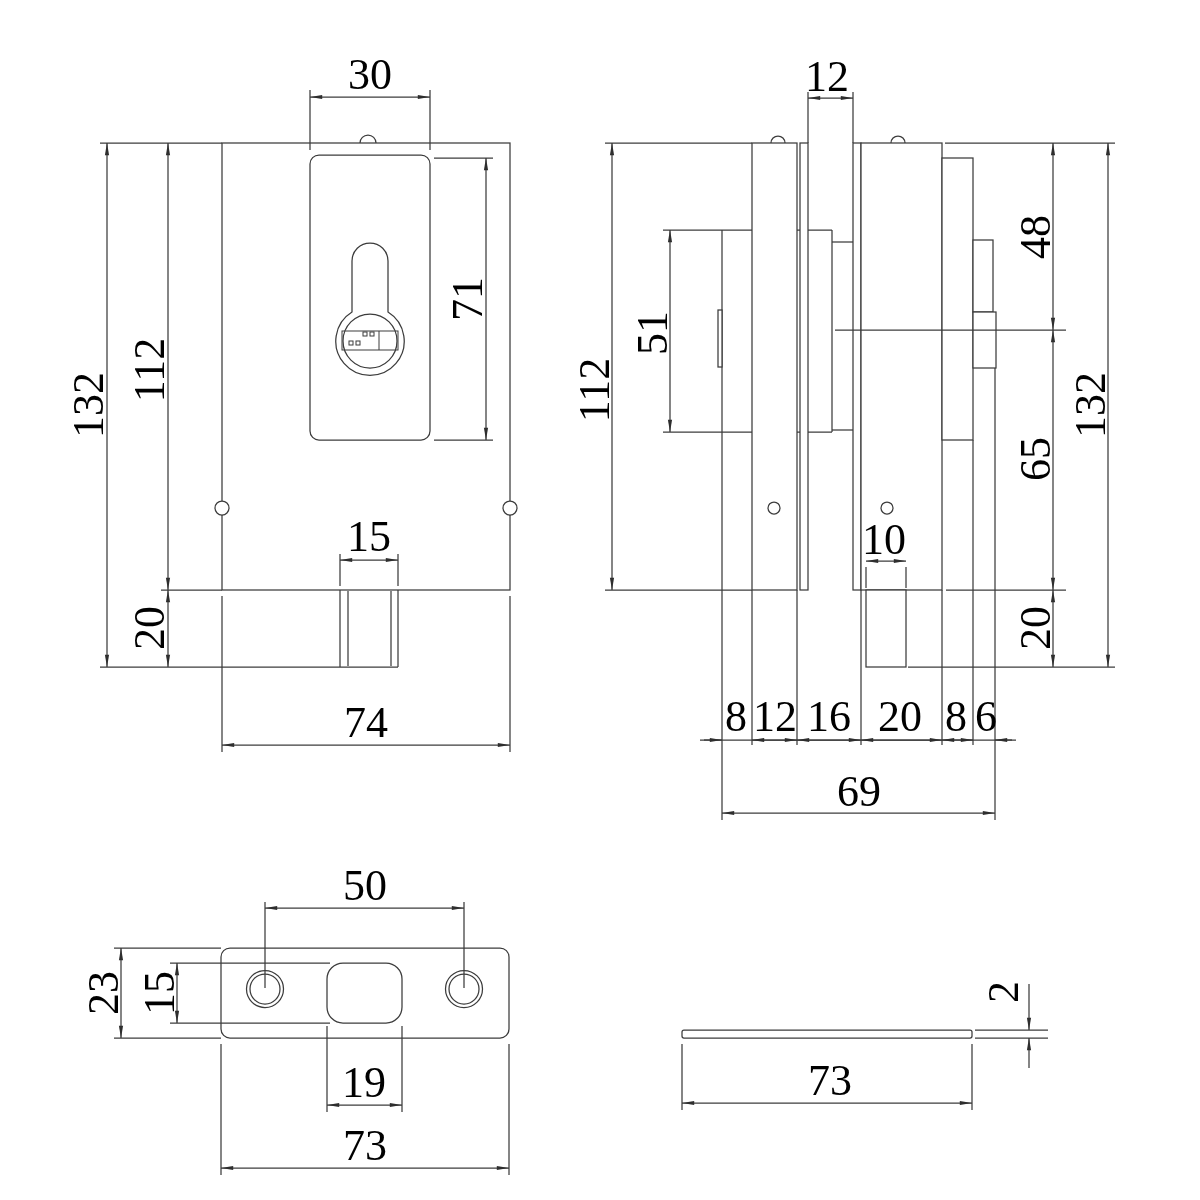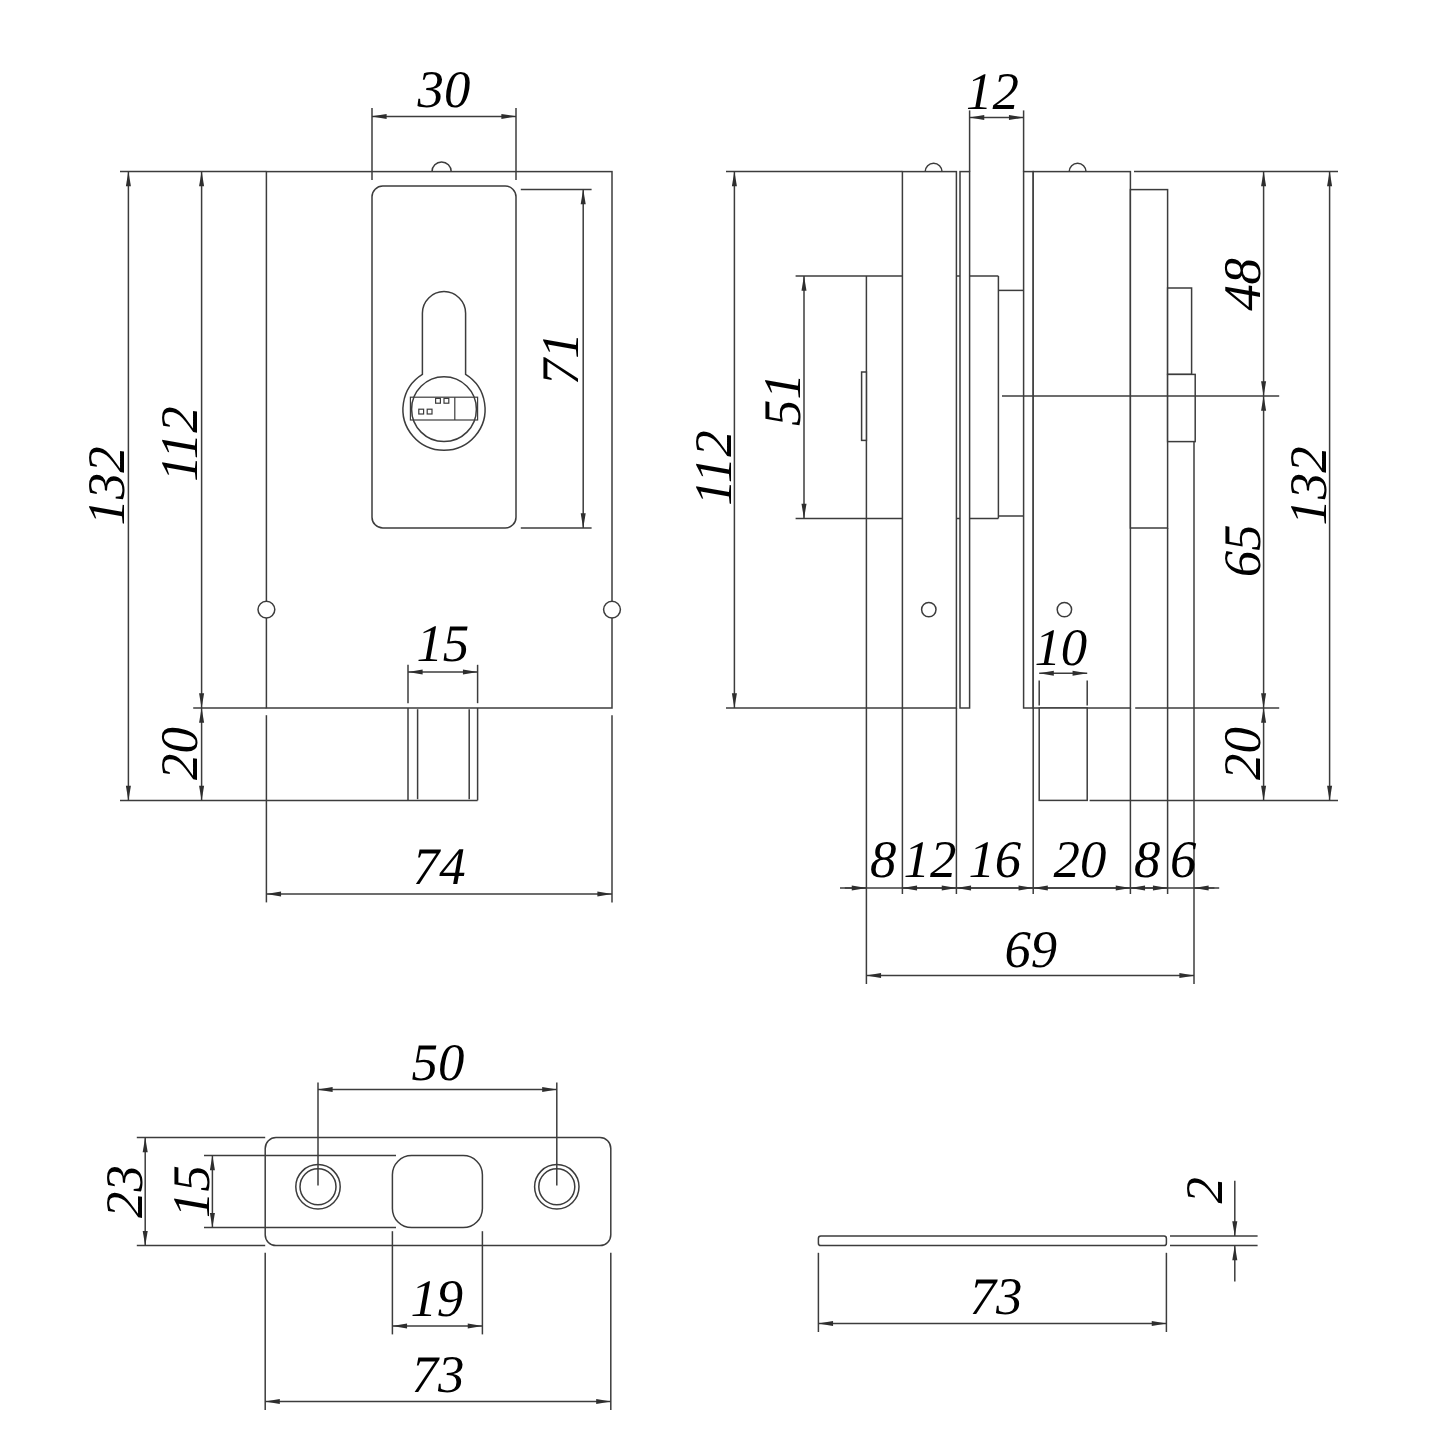--- a/index.html
+++ b/index.html
@@ -1,16 +1,16 @@
 <!DOCTYPE html>
 <html><head>
 <meta charset="utf-8">
 <style>
   html,body{margin:0;padding:0;background:#ffffff;}
-  .page{width:1200px;height:1200px;background:#fff;position:relative;overflow:hidden;font-style:italic;}
+  .page{width:1200px;height:1200px;background:#fff;position:relative;overflow:hidden;}
   svg{display:block;}
   .ln{stroke:#3c3c3c;stroke-width:1.25;fill:none;stroke-linecap:butt;}
   .shp{stroke:#3c3c3c;stroke-width:1.25;fill:#ffffff;}
   .pin{stroke:#3c3c3c;stroke-width:1;fill:none;}
   .t{font-family:"Liberation Serif",serif;font-size:44px;fill:#000;text-anchor:middle;}
 </style>
 </head>
 <body>
 
 <div class="page">

